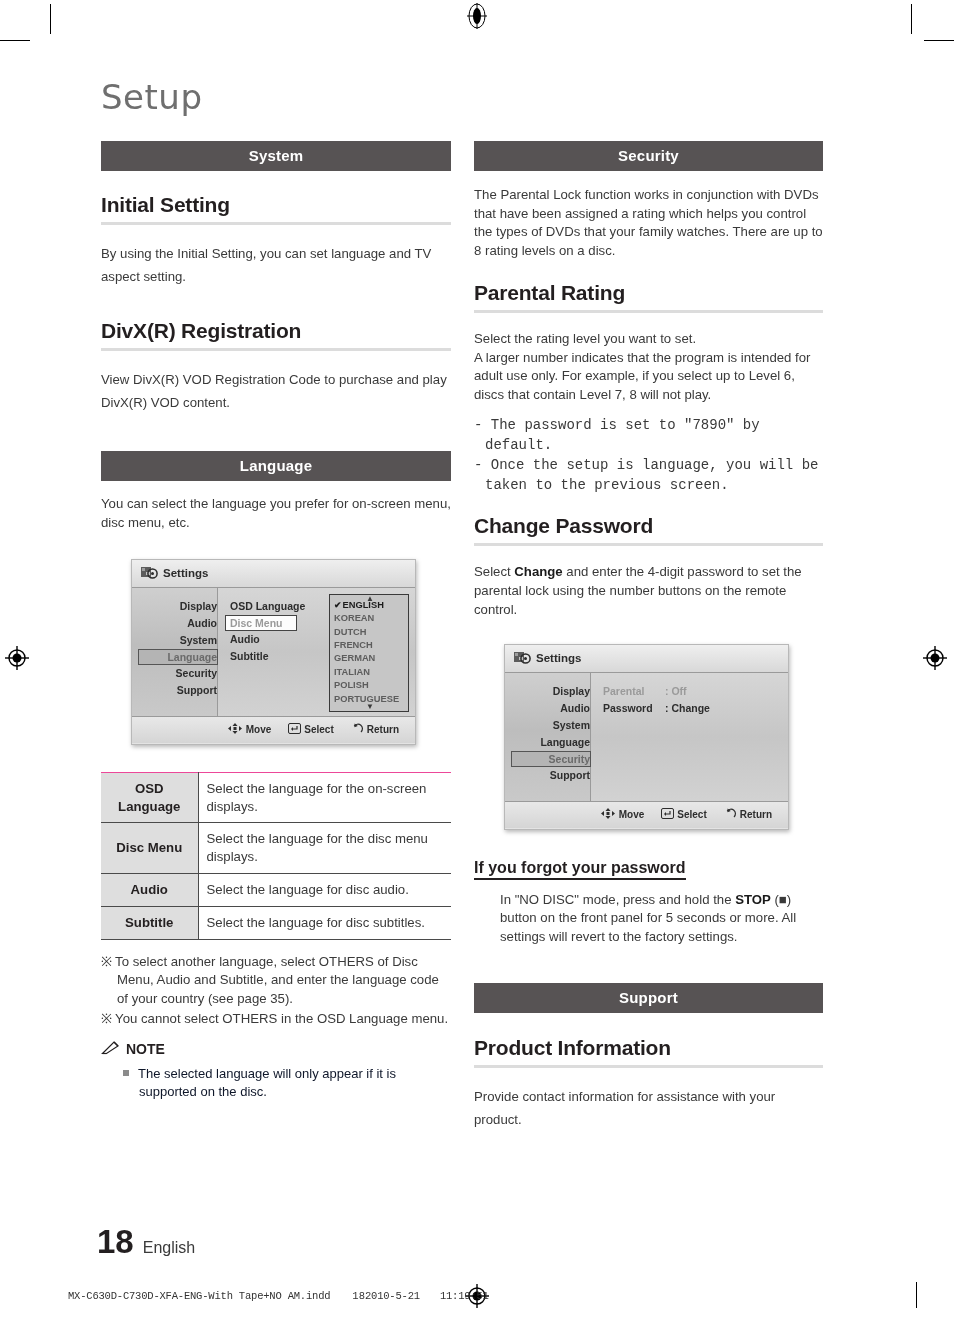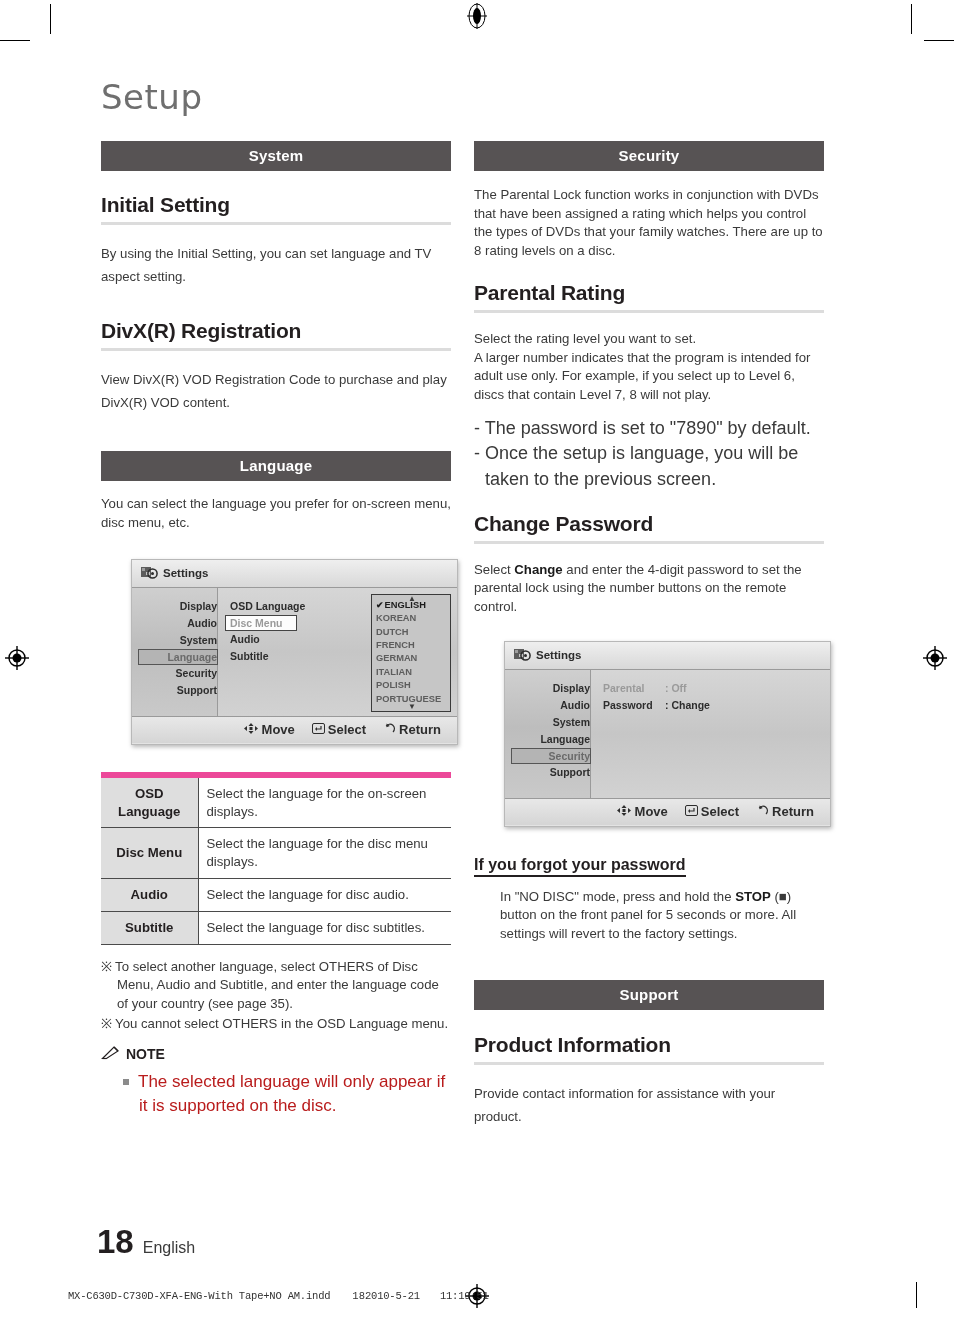--- a/index.html
+++ b/index.html
@@ -71,57 +71,58 @@
     line-height: 1.42;
     color: #3a3a3a;
   }
   p.body.loose { line-height: 1.75; }
   p.body b { font-weight: bold; color: #1a1a1a; }
 
   .indent { padding-left: 26px; }
 
   ul.dash { list-style: none; }
   ul.dash li {
-    font-size: 18px;
+    font-size: 14px;
     line-height: 1.42;
     color: #3a3a3a;
     padding-left: 11px;
     text-indent: -11px;
+    font-family: Liberation Mono, monospace;
   }
 
   ul.star { list-style: none; }
   ul.star li {
     font-size: 13.2px;
     line-height: 1.42;
     color: #3a3a3a;
     padding-left: 16px;
     text-indent: -16px;
     margin-top: 7px;
   }
   ul.star li .mk { margin-right: 3px; }
 
   .note-head {
     display: flex; align-items: center; gap: 5px;
     font-size: 14px; font-weight: bold; color: #231f20;
   }
   ul.note { list-style: none; margin-left: 22px; }
   ul.note li {
-    font-size: 17px; line-height: 1.42; color: #b91c1c;
+    font-size: 13px; line-height: 1.42; color: #0f172a;
     padding-left: 16px; text-indent: -16px;
   }
   ul.note li .sq {
     display: inline-block; width: 6px; height: 6px;
     background: #8b8b8b; margin-right: 9px; vertical-align: 2px;
   }
 
   
   table.desc {
     border-collapse: collapse;
     width: 350px;
-    border-top: 6px solid #ec4899;
+    border-top: 1px solid #ec4899;
     border-bottom: 1px solid #4a4a4a;
   }
   table.desc td {
     border-bottom: 1px solid #4a4a4a;
     padding: 7px 8px;
     font-size: 13.2px;
     color: #3a3a3a;
     line-height: 1.35;
     vertical-align: middle;
   }
@@ -131,21 +132,21 @@
     background: #dedede;
     text-align: center;
     font-weight: bold;
     color: #231f20;
     border-right: 1px solid #4a4a4a;
   }
 
   
   .osd {
     position: relative;
-    width: 327px;
+    width: 285px;
     height: 186px;
     background: linear-gradient(180deg,#f2f2f2 0%,#e3e3e3 100%);
     border: 1px solid #b8b8b8;
     font-family: "Liberation Sans", sans-serif;
     overflow: hidden;
   }
   .osd-title {
     height: 28px;
     background: linear-gradient(180deg,#efefef 0%,#d8d8d8 100%);
     display: flex; align-items: center; gap: 4px;
@@ -214,21 +215,21 @@
   .osd-popup .arrow.dn { bottom: 1px; }
   .osd-foot {
     height: 27px;
     background: linear-gradient(180deg,#e8e8e8 0%,#d5d5d5 100%);
     border-top: 1px solid #9a9a9a;
     display: flex; align-items: center; justify-content: flex-end;
     gap: 17px; padding-right: 16px;
   }
   .osd-foot .fi {
     display: flex; align-items: center; gap: 3px;
-    font-size: 13px; font-weight: bold; color: #2d2d2d;
+    font-size: 10px; font-weight: bold; color: #2d2d2d;
   }
   .osd-shadow { filter: drop-shadow(1px 2px 2px rgba(0,0,0,.28)); }
 
   
   .pg-num {
     position: absolute; left: 97px; bottom: 57px;
     display: flex; align-items: baseline; gap: 9px;
   }
   .pg-num .n { font-size: 33px; font-weight: bold; color: #231f20; }
   .pg-num .lang { font-size: 16px; color: #3a3a3a; }

